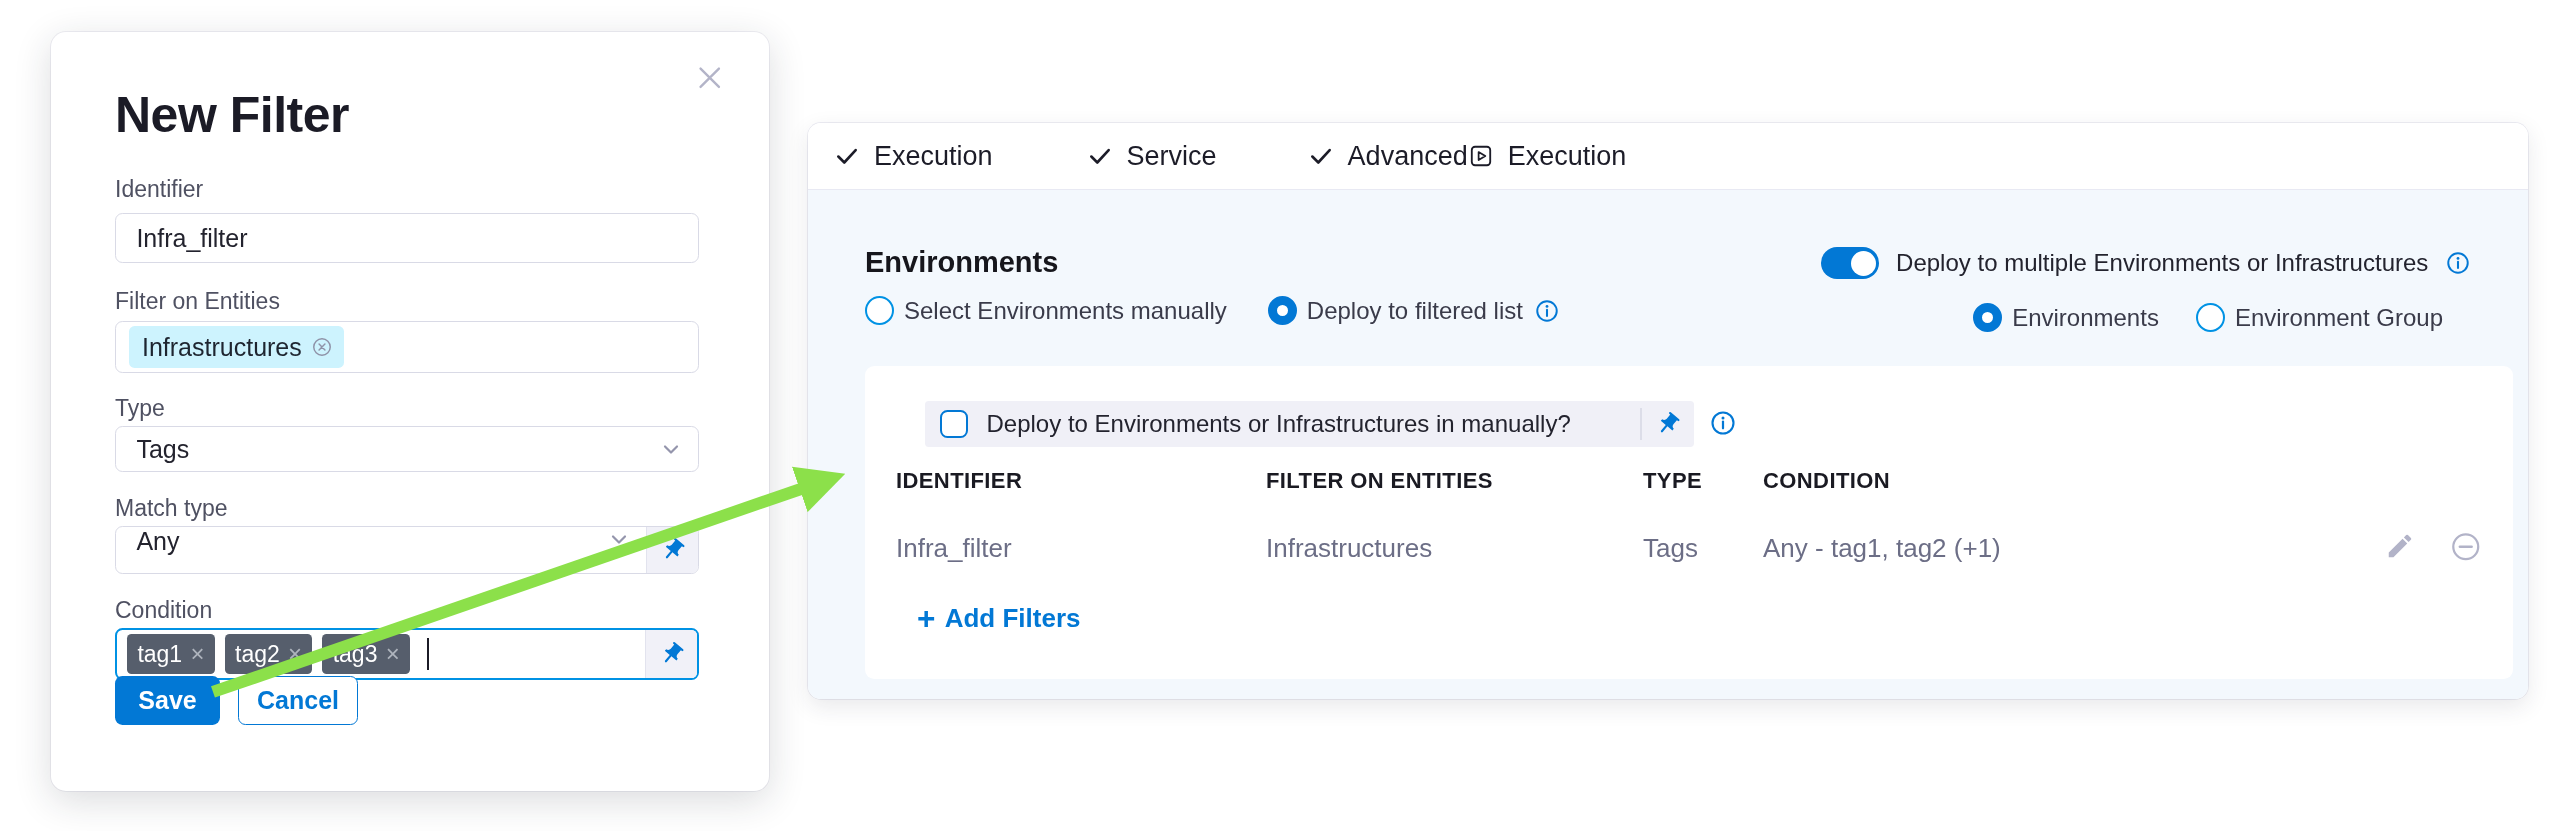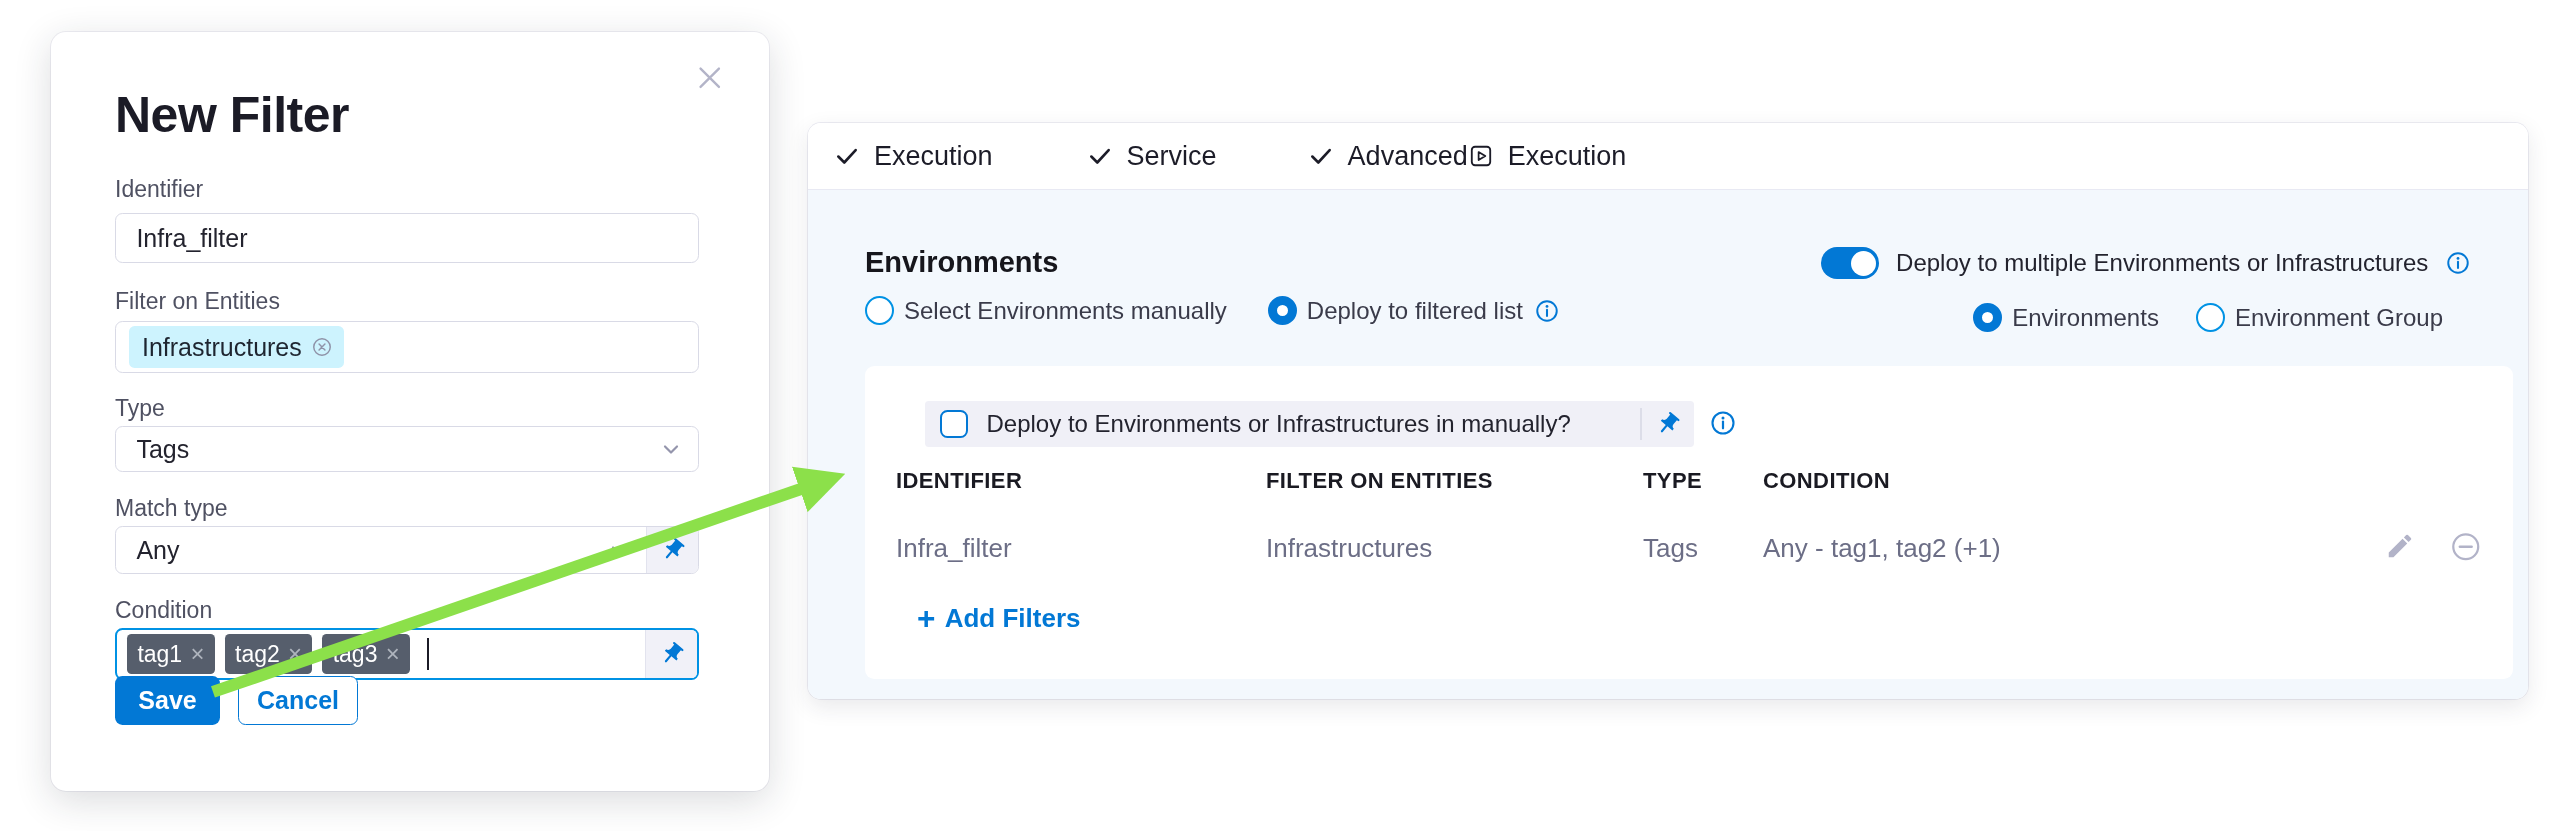--- a/index.html
+++ b/index.html
@@ -11,21 +11,21 @@
            border-radius:15px; box-shadow:0 9.3px 37px rgba(31,37,51,.16), 0 0 0 0.9px #f0f0f5; }
   .modal .close-btn { position:absolute; left:637px; top:24px; width:43px; height:43px; cursor:pointer;
            display:flex; align-items:center; justify-content:center; }
   .modal-title { position:absolute; left:64px; top:54px; font-size:50px; font-weight:700; color:#1b1b26; letter-spacing:-0.5px; }
   .f-label { position:absolute; left:64px; font-size:23px; color:#4f5162; }
   .f-input { position:absolute; left:64px; width:584px; border:1.4px solid #d9dae6; border-radius:7.4px;
              background:#fff; display:flex; align-items:center; font-size:25px; color:#23232e; }
   .f-input .val { padding-left:20.4px; }
   .chev { margin-left:auto; margin-right:15px; flex:0 0 auto; }
   .group { padding:0 !important; overflow:hidden; }
-  .group .left-part { flex:1; display:flex; align-items:center; height:100%; }
+  .group .left-part { flex:1; display:flex; height:100%; }
   .pin-seg { width:52px; height:100%; background:#f1f1f8; border-left:1.4px solid #e2e3ee;
              display:flex; align-items:center; justify-content:center; flex:0 0 auto; cursor:pointer; }
   .cyan-chip { margin-left:13px; background:#cdf3fe; border-radius:5.6px; padding:6.5px 11px 6.5px 13px;
                display:flex; align-items:center; gap:9.3px; font-size:25px; color:#1e2530; }
   .cond-border { border:2.3px solid #0092e4 !important; }
   .chips-area { display:flex; align-items:center; gap:10.2px; padding-left:10.2px; }
   .dark-chip { background:#565e6c; color:#fff; font-size:23px; border-radius:4.6px; padding:6.5px 10.2px;
                display:flex; align-items:center; gap:8.3px; cursor:pointer; }
   .dark-chip .x { color:#aeb4bd; font-size:24px; line-height:1; }
   .caret { width:2.8px; height:31.5px; background:#1b1b26; margin-left:6.5px; }

